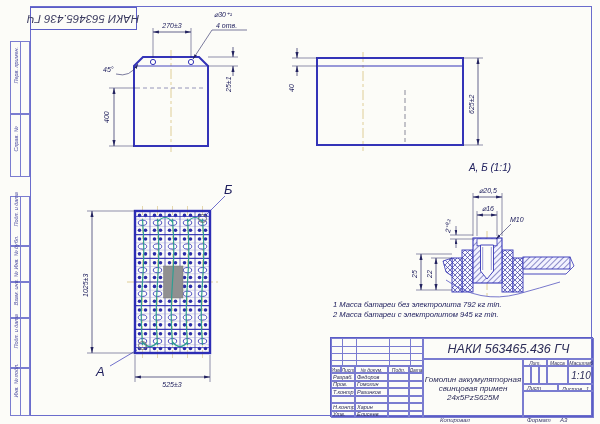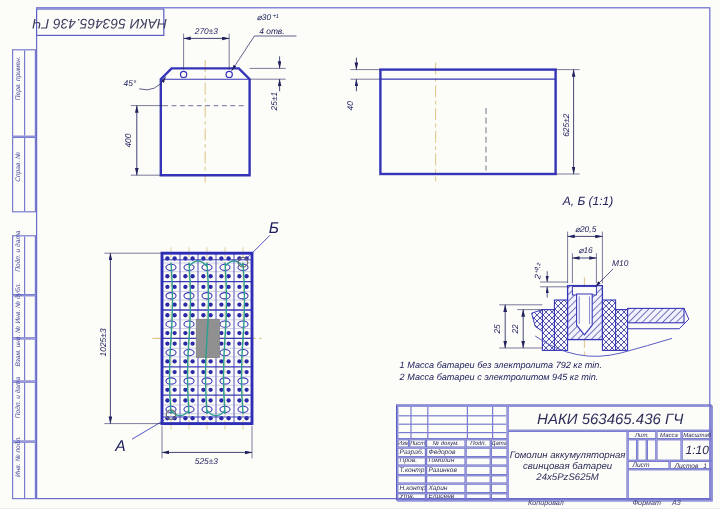--- a/index.html
+++ b/index.html
@@ -448,21 +448,21 @@
     <div class="cell l t55" style="left:24px;top:72.5px;width:33px;height:7.5px;">Елисеев</div>
     <div class="cell" style="left:57px;top:72.5px;width:21px;height:7.5px;"></div>
     <div class="cell" style="left:78px;top:72.5px;width:14px;height:7.5px;"></div>
       </div>
 
     <div class="cell c t12" style="left:92px;top:0;width:171px;height:21px;">НАКИ 563465.436 ГЧ</div>
 
     <div class="cell c" style="left:92px;top:21px;width:100px;height:59px;">
       <div class="t8">
         <div>Гомолин аккумуляторная</div>
-        <div>свинцовая батареи</div>
+        <div>свинцовая примен</div>
         <div>24x5PzS625M</div>
       </div>
     </div>
 
     <div class="cell c t5" style="left:192px;top:21px;width:24px;height:7px;">Лит.</div>
     <div class="cell c t5" style="left:216px;top:21px;width:21px;height:7px;">Масса</div>
     <div class="cell c t5" style="left:237px;top:21px;width:26px;height:7px;">Масштаб</div>
     <div class="cell" style="left:192px;top:28px;width:8px;height:18px;"></div>
     <div class="cell" style="left:200px;top:28px;width:8px;height:18px;"></div>
     <div class="cell" style="left:208px;top:28px;width:8px;height:18px;"></div>

